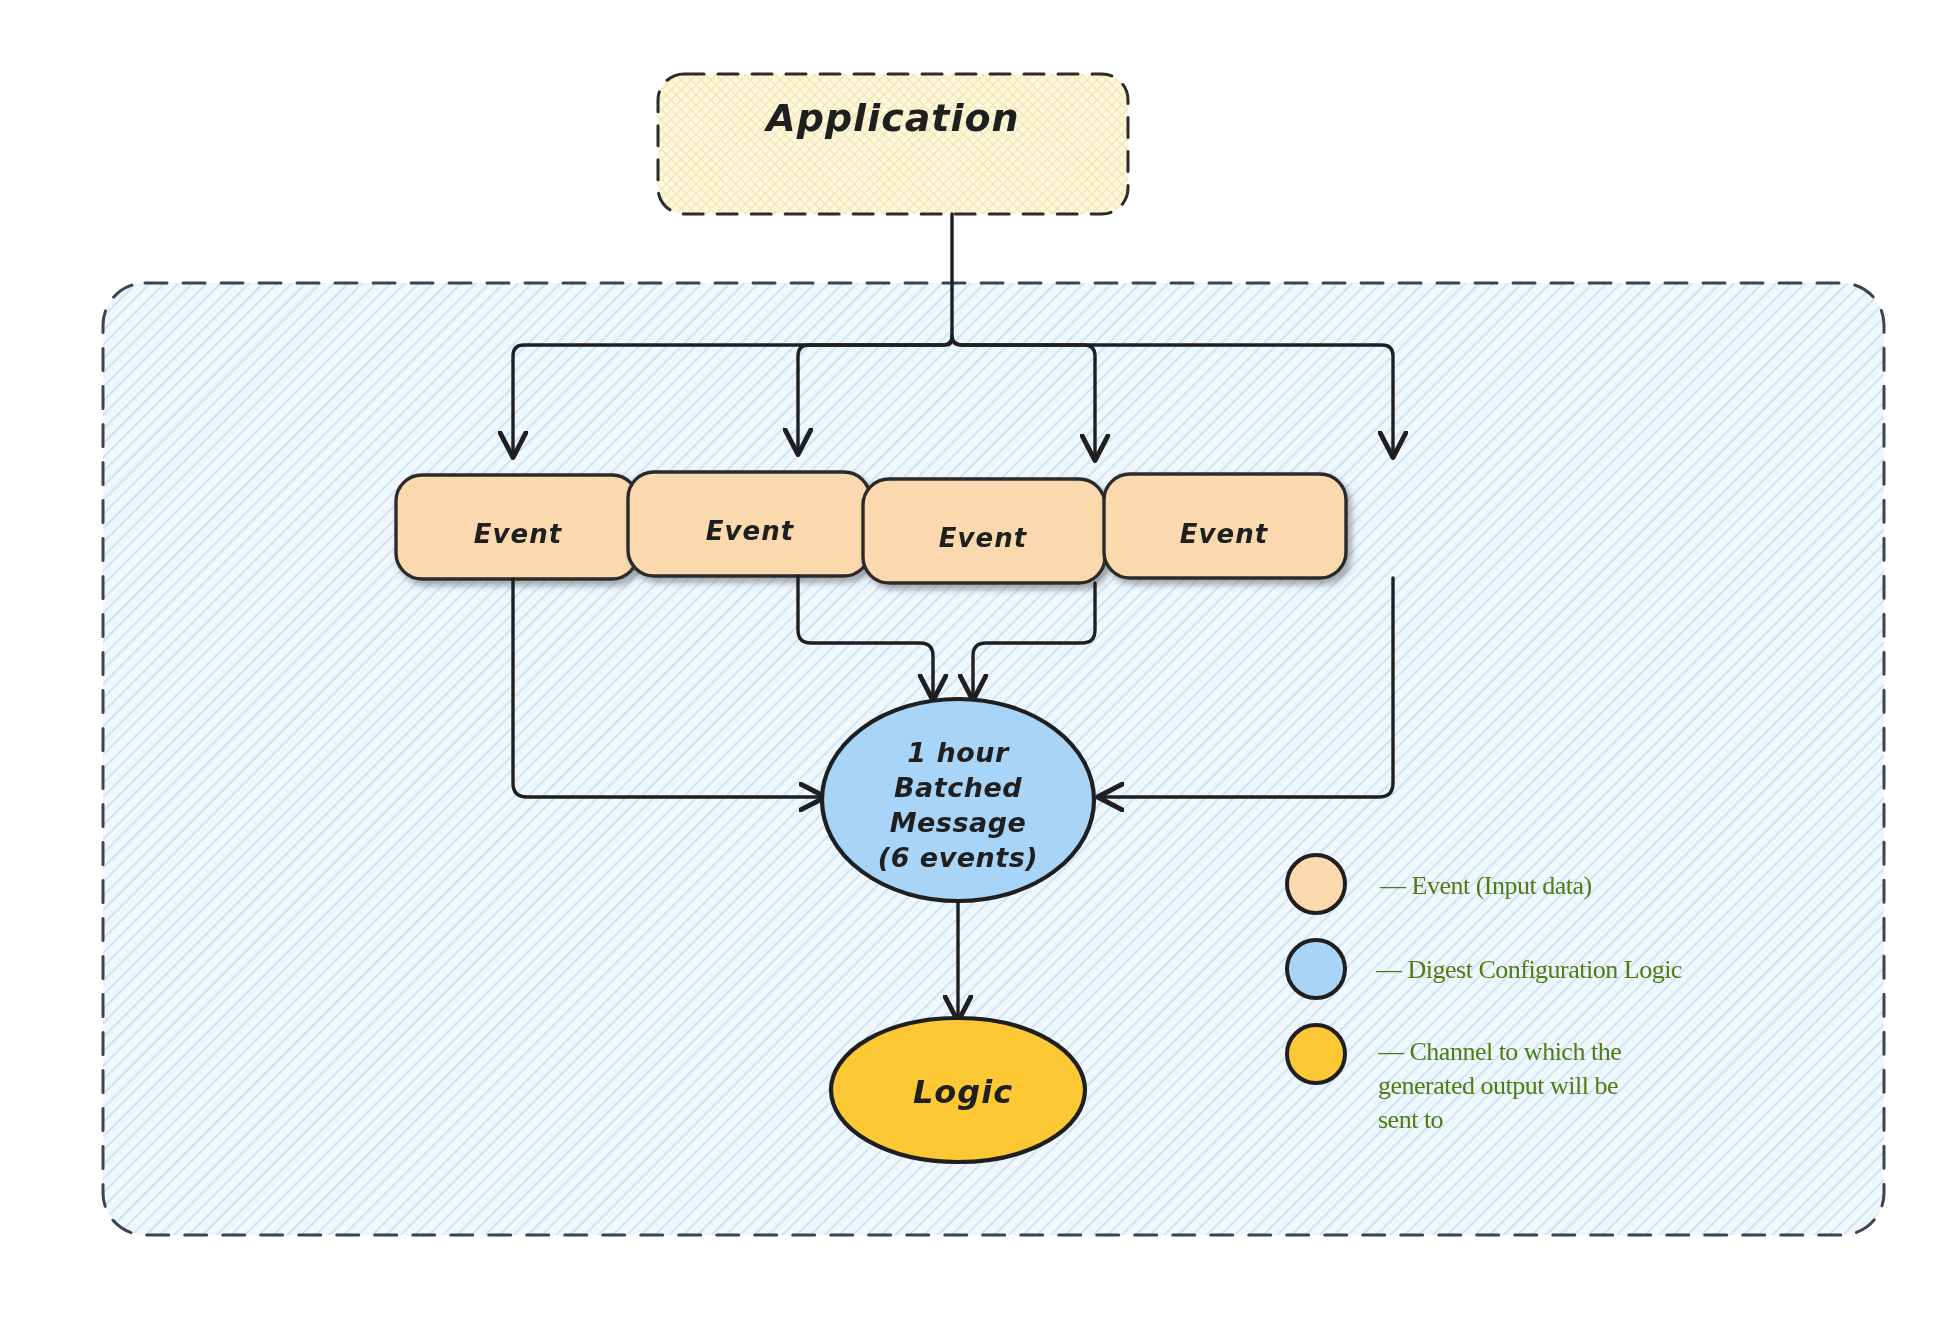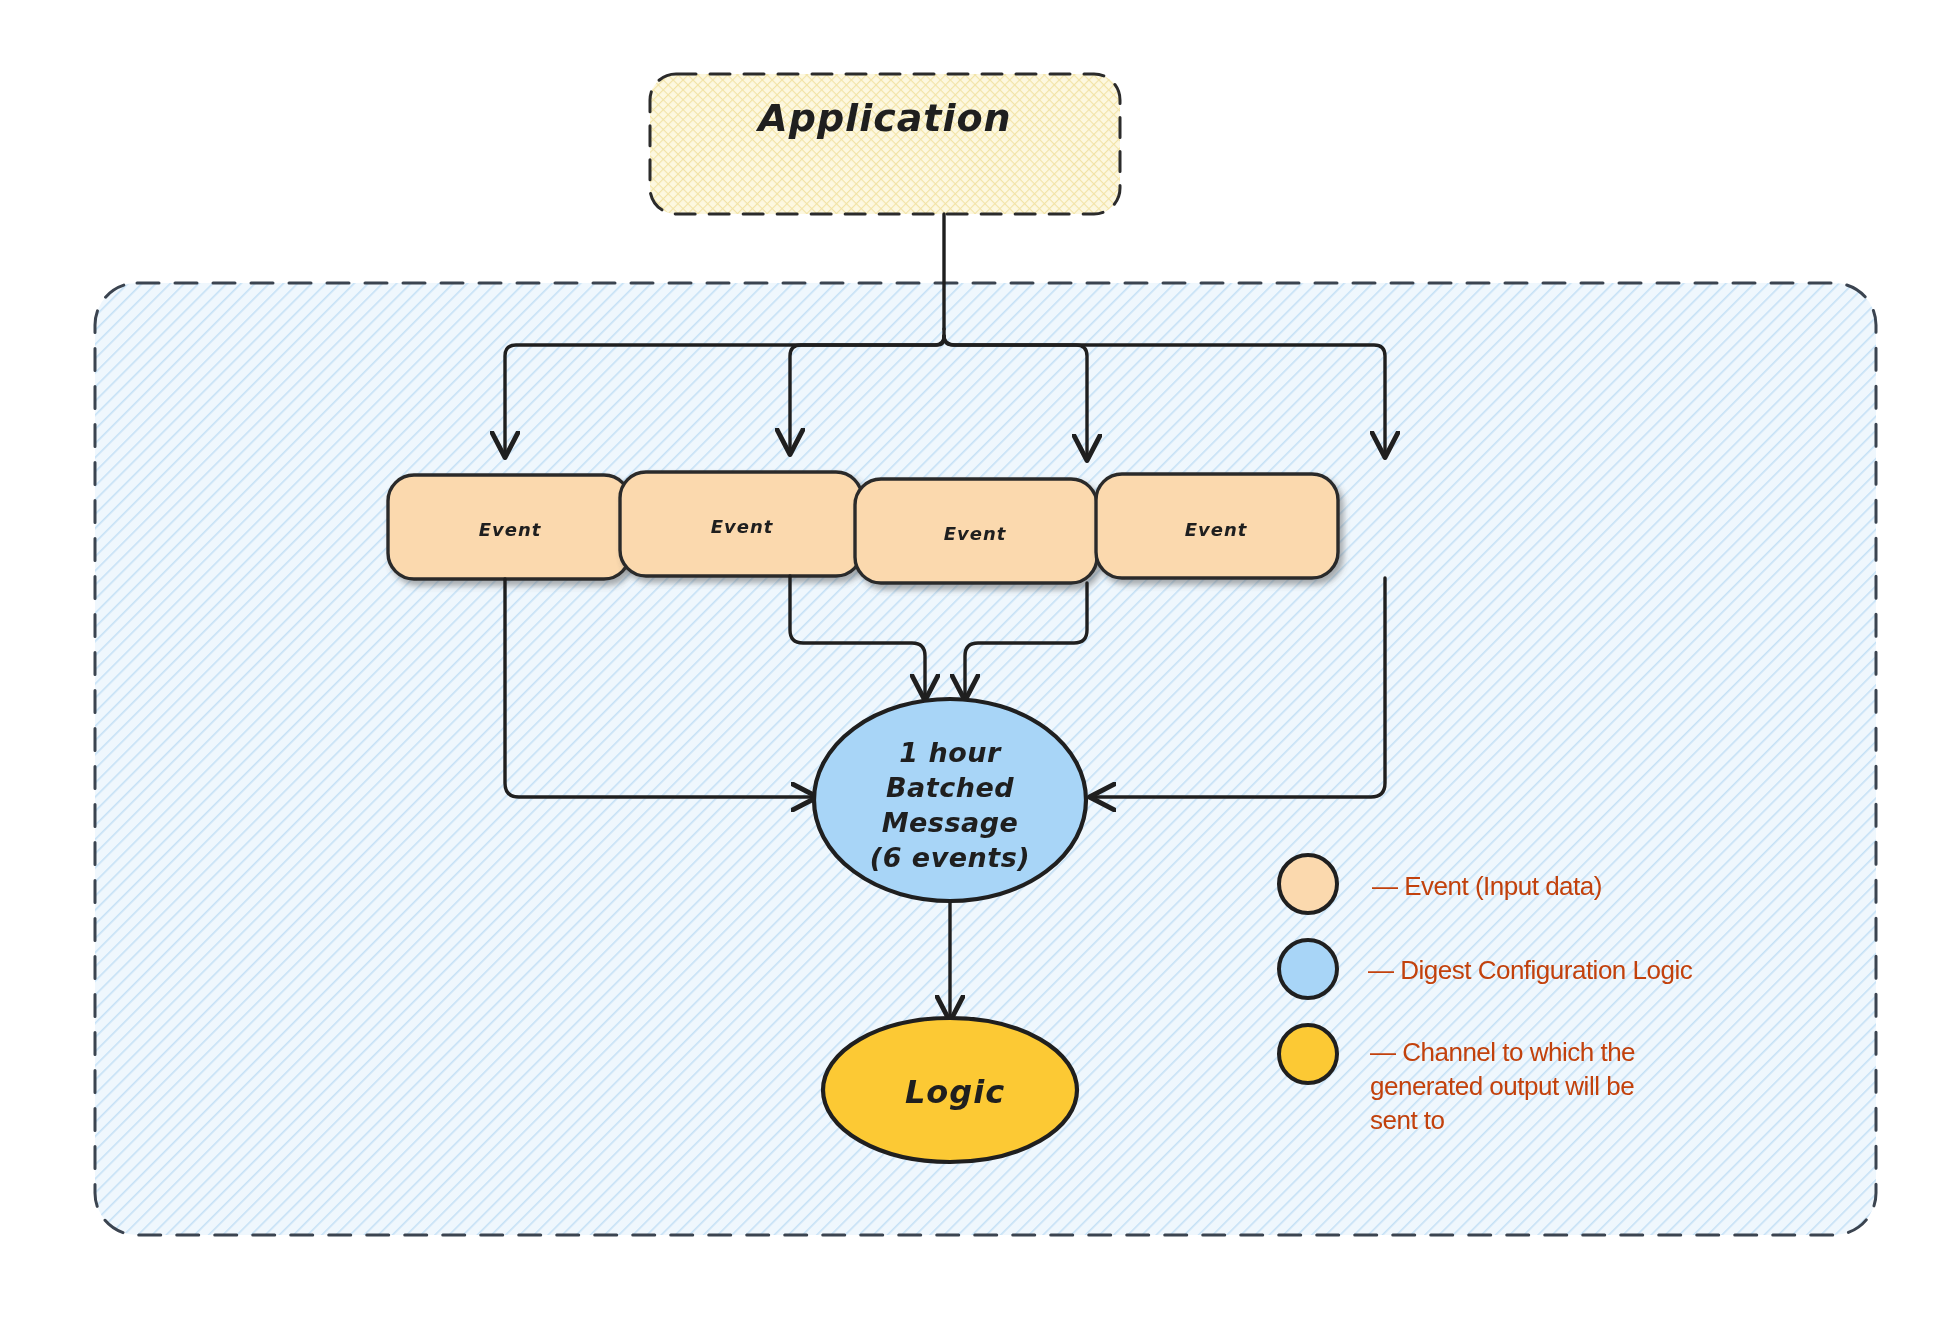--- a/index.html
+++ b/index.html
@@ -11,21 +11,21 @@
   body {
     width: 1945px;
     height: 1339px;
     position: relative;
     overflow: hidden;
     font-family: "DejaVu Sans", sans-serif;
   }
 
   #diagram-root {
     position: absolute;
-    left: 0; top: 0;
+    left: 8px; top: 0;
     width: 1813px;
     height: 1339px;
   }
 
   svg.canvas {
     position: absolute;
     left: 0; top: 0;
     width: 1945px;
     height: 1339px;
   }
@@ -47,21 +47,21 @@
   #app-title {
     left: 650px;
     top: 96px;
     width: 470px;
     font-size: 38px;
     letter-spacing: 1px;
   }
 
   .event-title {
     width: 240px;
-    font-size: 18px;
+    font-size: 26px;
     letter-spacing: 1px;
   }
   #event-label-0 { left: 390px; top: 519px; }
   #event-label-1 { left: 622px; top: 516px; }
   #event-label-2 { left: 855px; top: 523px; }
   #event-label-3 { left: 1096px; top: 519px; }
 
   #digest-label {
     left: 830px;
     top: 735px;
@@ -74,24 +74,24 @@
   #email-label {
     left: 835px;
     top: 1073px;
     width: 240px;
     font-size: 32px;
     letter-spacing: 1px;
   }
 
   .legend-text {
     position: absolute;
-    font-family: Liberation Sans, sans-serif;
+    font-family: Liberation Serif, serif;
     font-size: 26px;
     line-height: 34px;
-    color: #c2410c;
+    color: #4d7c0f;
     letter-spacing: -0.5px;
     white-space: pre;
   }
   #legend-text-0 { left: 1372px; top: 869px; }
   #legend-text-1 { left: 1368px; top: 953px; }
   #legend-text-2 { left: 1370px; top: 1035px; }
 </style>
 </head>
 <body>
 

